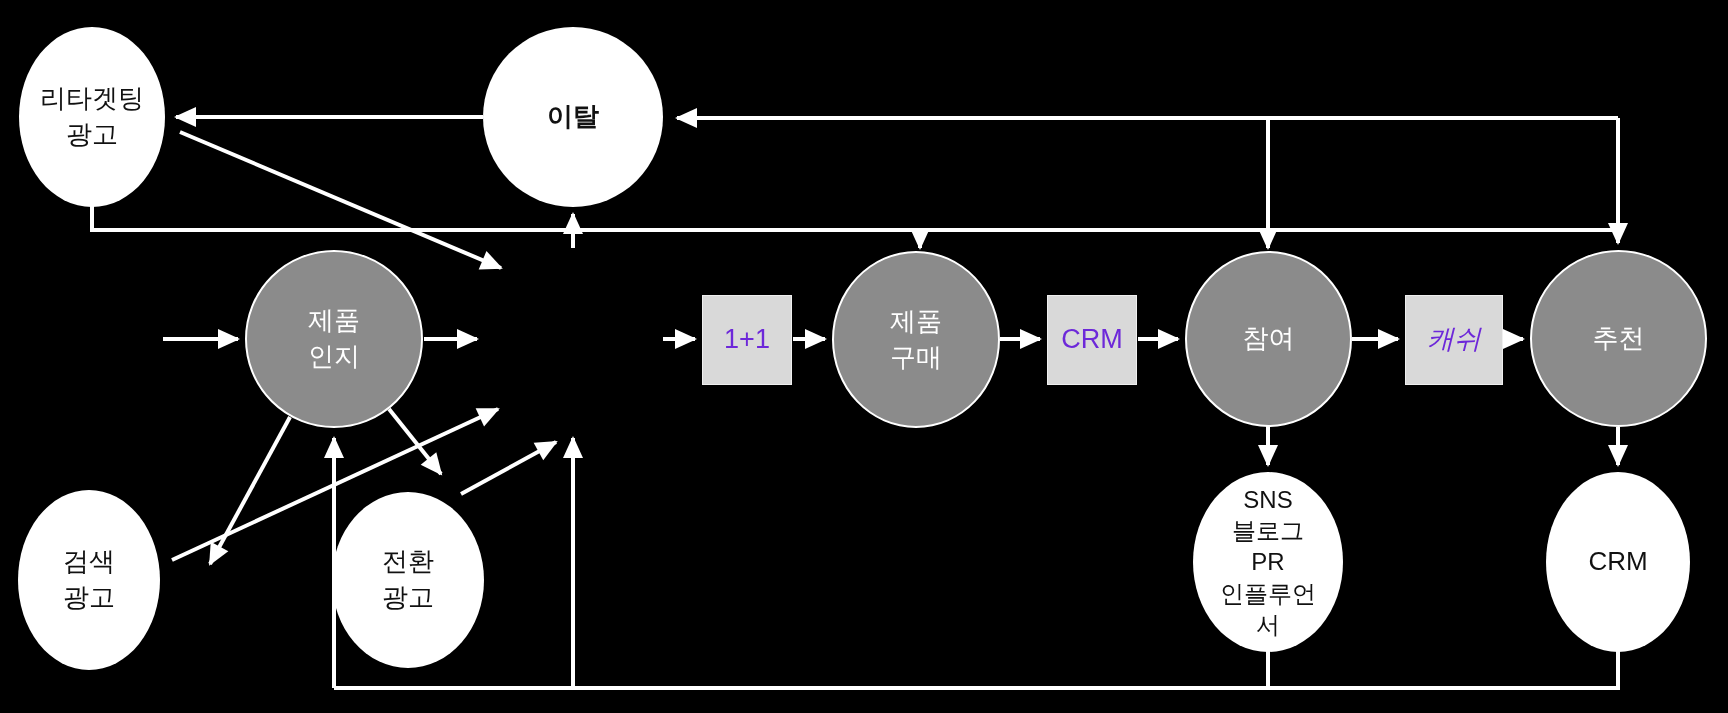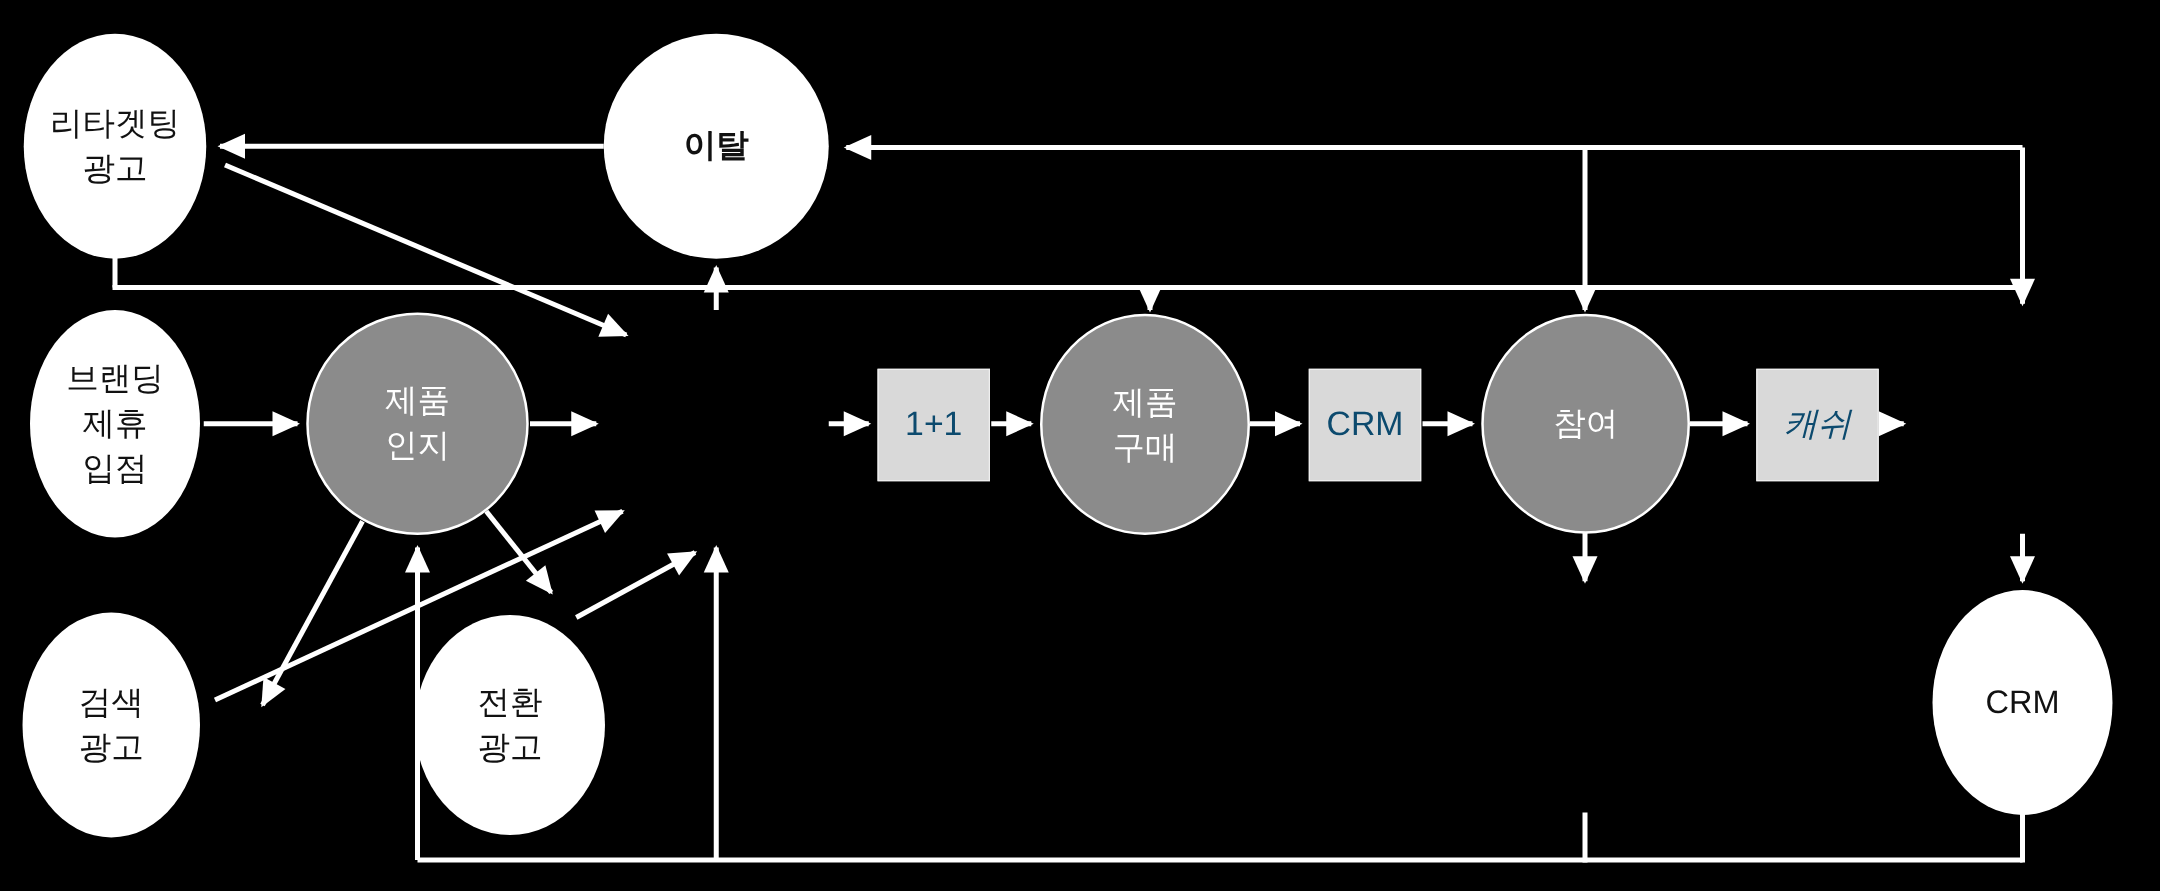--- a/index.html
+++ b/index.html
@@ -15,21 +15,21 @@
     position:absolute;
     display:flex;align-items:center;justify-content:center;
     text-align:center;
     white-space:pre-line;
     font-size:26px;line-height:1.38;
     box-sizing:border-box;
   }
   .ellipse{border-radius:50%;}
   .white{background:#ffffff;color:#111111;}
   .gray{background:#8b8b8b;color:#ffffff;border:2px solid #ffffff;}
-  .box{background:#d9d9d9;color:#0c4a6e;border:1px solid #efefef;font-size:27px;}
+  .box{background:#d9d9d9;color:#6d28d9;border:1px solid #efefef;font-size:27px;}
 </style>
 </head>
 <body>
 
 <div id="canvas">
 
   <svg id="edges" viewBox="0 0 1728 713" xmlns="http://www.w3.org/2000/svg">
     <defs>
       <marker id="ah" markerUnits="userSpaceOnUse" markerWidth="26" markerHeight="24" refX="21" refY="11" orient="auto">
         <path d="M1,1 L23,11 L1,21 Z" fill="#ffffff"></path>
@@ -67,42 +67,45 @@
       <path d="M389,409 L441,474" marker-end="url(#ah)"></path>
       <path d="M461,494 L556,442" marker-end="url(#ah)"></path>
     </g>
   </svg>
 
   <div class="node ellipse white" style="left:19px;top:27px;width:146px;height:180px;text-align:center;">리타겟팅
 광고</div>
 
   <div class="node ellipse white" style="left:483px;top:27px;width:180px;height:180px;font-weight:bold;">이탈</div>
 
-  <div class="node ellipse white" style="left:24px;top:248px;width:136px;height:182px;">브랜딩
-제휴
-입점</div>
 
   <div class="node ellipse white" style="left:18px;top:490px;width:142px;height:180px;">검색
 광고</div>
 
   <div class="node ellipse white" style="left:332px;top:492px;width:152px;height:176px;">전환
 광고</div>
 
+  <div class="node ellipse white" style="left:1193px;top:472px;width:150px;height:180px;font-size:24px;line-height:1.3;">SNS
+블로그
+PR
+인플루언
+서</div>
 
   <div class="node ellipse white" style="left:1546px;top:472px;width:144px;height:180px;">CRM</div>
 
   <div class="node ellipse gray" style="left:245px;top:250px;width:178px;height:178px;">제품
 인지</div>
 
 
   <div class="node ellipse gray" style="left:832px;top:251px;width:168px;height:177px;">제품
 구매</div>
 
   <div class="node ellipse gray" style="left:1185px;top:251px;width:167px;height:176px;text-align:center;">참여</div>
 
+  <div class="node ellipse gray" style="left:1530px;top:250px;width:177px;height:177px;">추천</div>
 
   <div class="node box" style="left:702px;top:295px;width:90px;height:90px;">1+1</div>
 
   <div class="node box" style="left:1047px;top:295px;width:90px;height:90px;">CRM</div>
 
   <div class="node box" style="left:1405px;top:295px;width:98px;height:90px;font-style:italic;">캐쉬</div>
 
 </div>
 
 </body></html>

